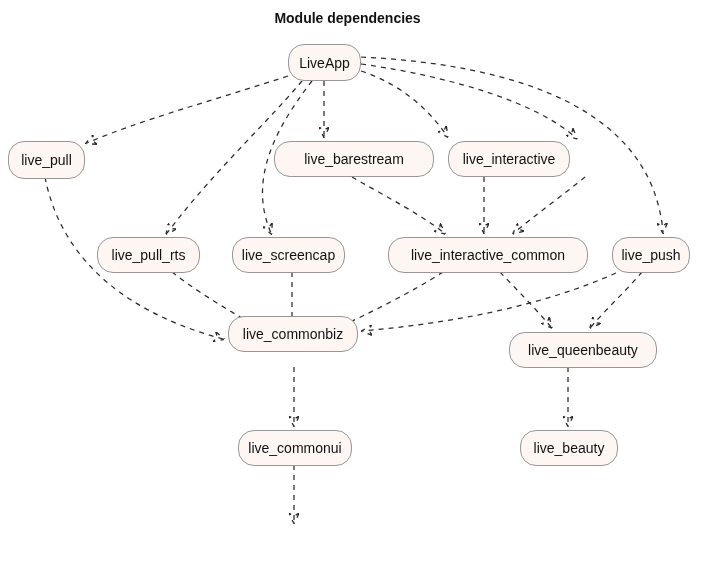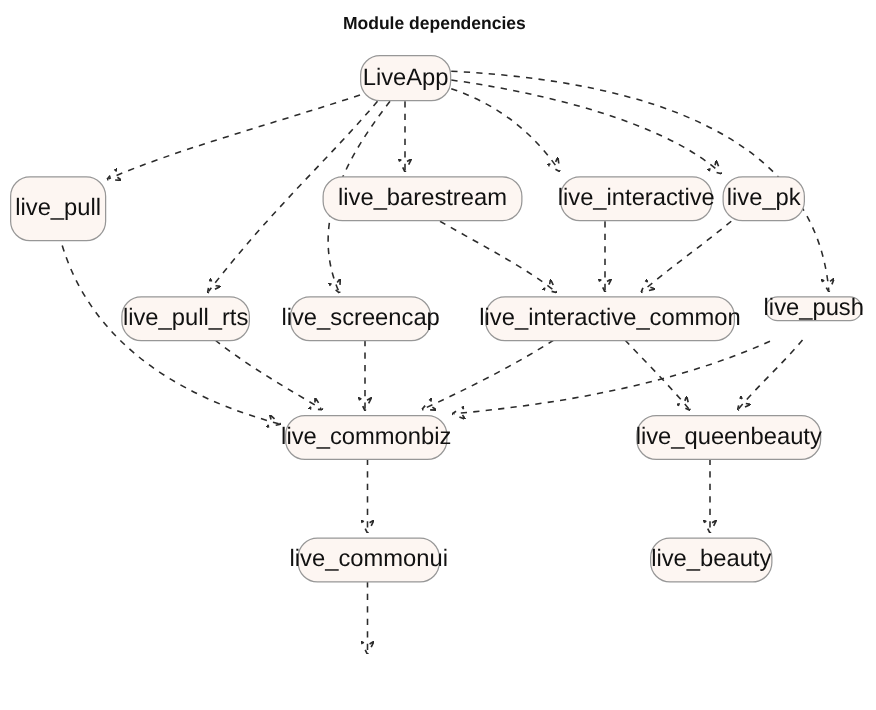--- a/index.html
+++ b/index.html
@@ -36,21 +36,21 @@
   }
   .node{
     position:absolute;
     box-sizing:border-box;
     display:flex;
     align-items:center;
     justify-content:center;
     background:var(--node-fill);
     border:1px solid var(--node-border);
     border-radius:16px;
-    font-size:19px;
+    font-size:14px;
     color:var(--text);
     white-space:nowrap;
   }
 </style>
 </head>
 <body>
 
 <div class="canvas">
 
   <div class="diagram-title">Module dependencies</div>
@@ -78,30 +78,29 @@
     <path d="M 616,273 C 540,307 450,323 363,331" marker-end="url(#arrow)"></path>
     <path d="M 500,272 C 517,290 536,309 551,327" marker-end="url(#arrow)"></path>
     <path d="M 642,272 C 627,290 606,309 591,327" marker-end="url(#arrow)"></path>
     <path d="M 568,367 L 568,425" marker-end="url(#arrow)"></path>
     <path d="M 294,367 L 294,425" marker-end="url(#arrow)"></path>
     <path d="M 294,465 L 294,522" marker-end="url(#arrow)"></path>
   </svg>
 
   <div class="node" style="left:288px;top:44px;width:73px;height:37px">LiveApp</div>
 
-  <div class="node" style="left:8px;top:141px;width:77px;height:52px">live_pull</div>
-  <div class="node" style="left:258px;top:141px;width:160px;height:36px">live_barestream</div>
+  <div class="node" style="left:8px;top:141px;width:77px;height:38px">live_pull</div>
+  <div class="node" style="left:274px;top:141px;width:160px;height:36px">live_barestream</div>
   <div class="node" style="left:448px;top:141px;width:122px;height:36px">live_interactive</div>
-  <div class="node" style="left:578px;top:141px;width:66px;height:36px">live_pk</div>
 
   <div class="node" style="left:232px;top:237px;width:113px;height:36px">live_screencap</div>
   <div class="node" style="left:97px;top:237px;width:103px;height:36px">live_pull_rts</div>
   <div class="node" style="left:388px;top:237px;width:200px;height:36px">live_interactive_common</div>
-  <div class="node" style="left:612px;top:237px;width:78px;height:20px">live_push</div>
+  <div class="node" style="left:612px;top:237px;width:78px;height:36px">live_push</div>
 
-  <div class="node" style="left:228px;top:332px;width:130px;height:36px">live_commonbiz</div>
+  <div class="node" style="left:228px;top:316px;width:130px;height:36px">live_commonbiz</div>
   <div class="node" style="left:509px;top:332px;width:148px;height:36px">live_queenbeauty</div>
 
   <div class="node" style="left:238px;top:430px;width:114px;height:36px">live_commonui</div>
   <div class="node" style="left:520px;top:430px;width:98px;height:36px">live_beauty</div>
 
 
 </div>
 
 </body></html>

